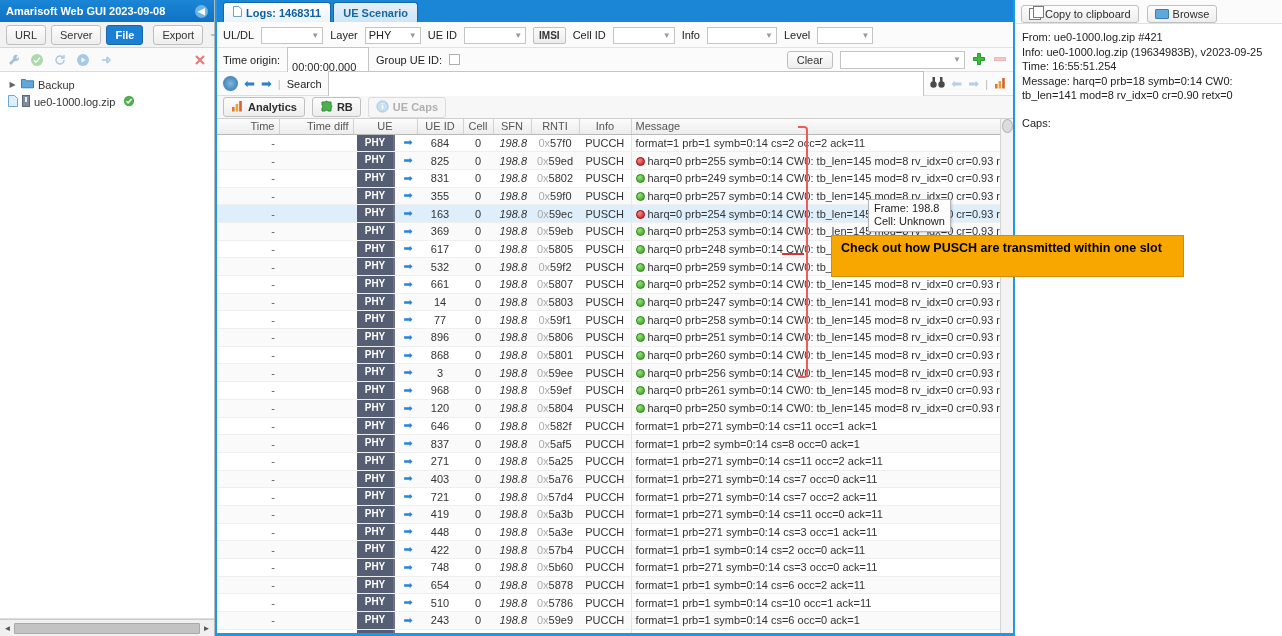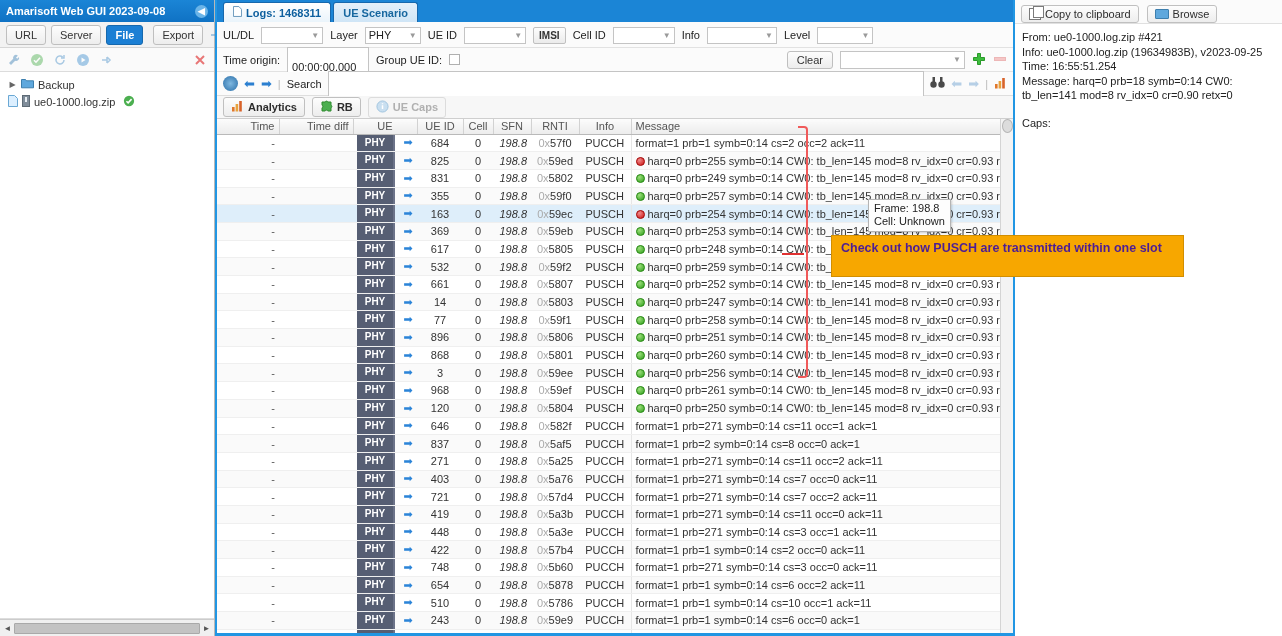--- a/index.html
+++ b/index.html
@@ -281,21 +281,21 @@
     background: #fdfdfd; border: 1px solid #b4b4b4;
     padding: 2px 5px 3px 5px;
     font-size: 11px; color: #222; line-height: 13px;
     box-shadow: 1px 1px 2px rgba(0,0,0,.18);
     z-index: 50;
   }
   #callout {
     position: absolute; left: 831px; top: 235px;
     width: 353px; height: 42px;
     background: #f7a700; border: 1px solid #d28e00;
-    color: #4c1d95; font-size: 12.5px; font-weight: bold;
+    color: #000000; font-size: 12.5px; font-weight: bold;
     line-height: 18px; padding: 3px 9px;
     z-index: 51;
   }
 
   
   #right {
     position: absolute; left: 1015px; top: 0;
     width: 267px; height: 636px;
     background: #fff;
     display: flex; flex-direction: column;

